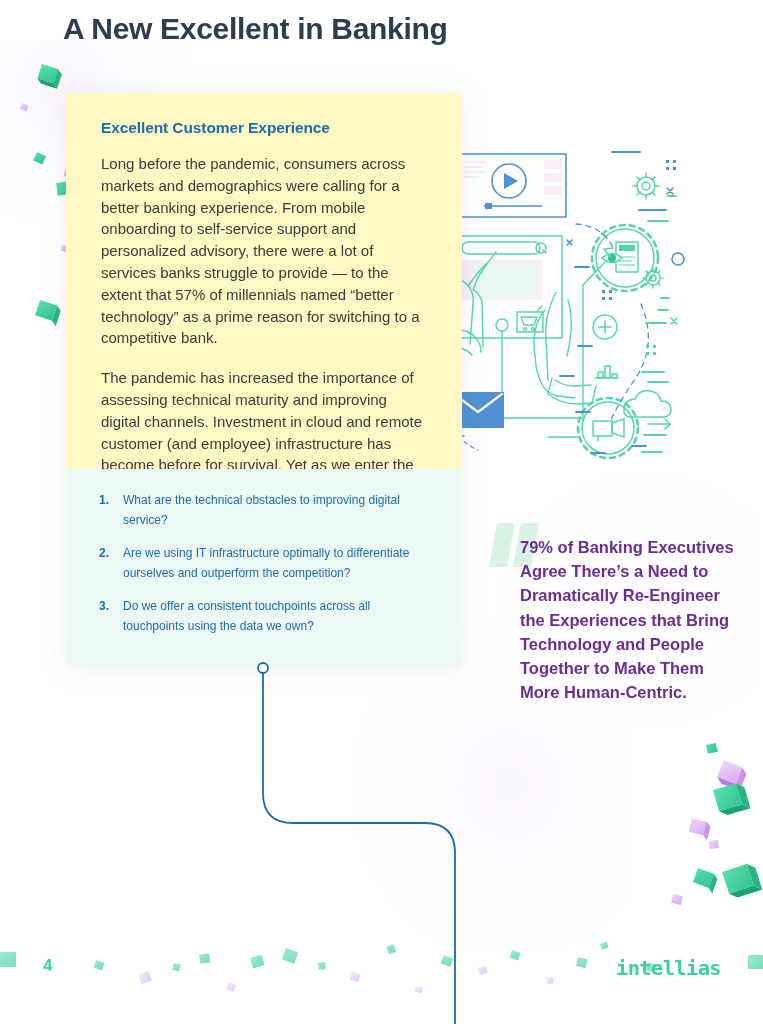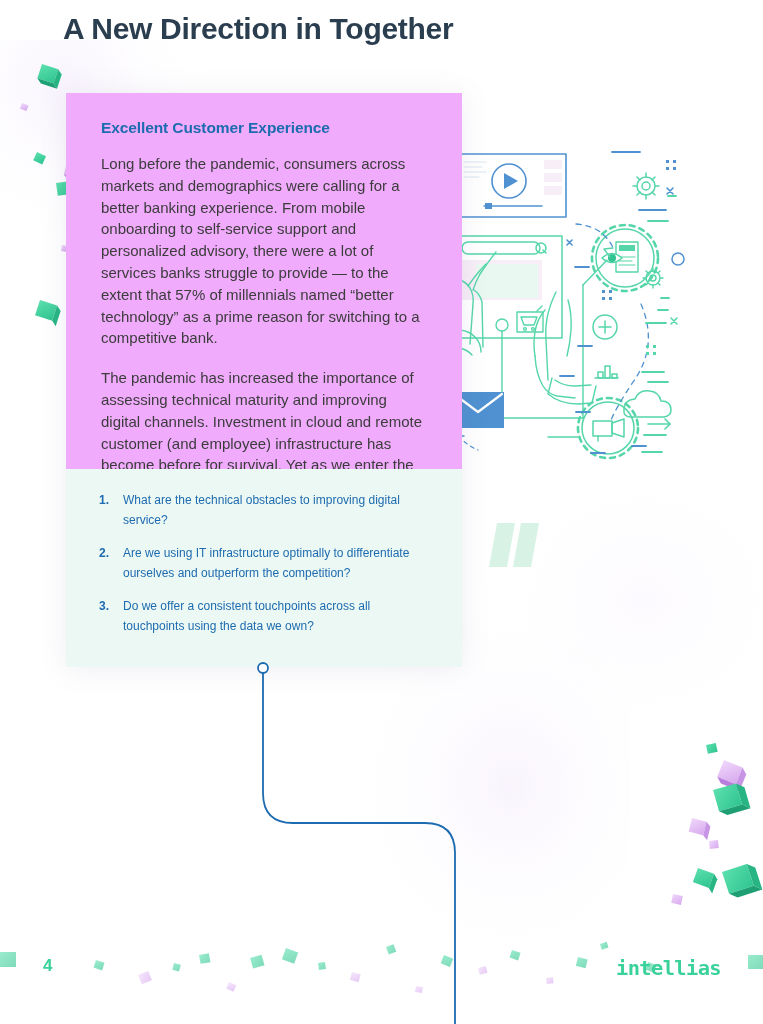--- a/index.html
+++ b/index.html
@@ -17,21 +17,21 @@
     font-size:30px; font-weight:bold;
     letter-spacing:-0.3px;
     color:#2b3e50;
     white-space:nowrap;
   }
 
   
   .card{
     position:absolute; left:66px; top:93px;
     width:396px; height:574px;
-    background:#f0abfc;
+    background:#fef9c3;
     box-shadow:0 2px 26px rgba(120,110,150,.13);
   }
   .card-body{ padding:26px 34px 0 35px; }
   .card-heading{
     font-size:15.5px; font-weight:bold;
     color:#1d6bb0; margin-bottom:16px;
     letter-spacing:-0.1px;
   }
   .card-p{
     font-size:15px; line-height:21.8px;
@@ -254,21 +254,21 @@
       </g>
     <g transform="translate(600,944) rotate(-18)">
         <rect width="7" height="6" fill="url(#gM)"></rect>
       </g>
     <g transform="translate(648,962) rotate(20)">
         <rect width="9" height="8" fill="url(#gM)"></rect>
       </g>
   </g>
 </svg>
 
-<div class="page-title">A New Direction in Together</div>
+<div class="page-title">A New Excellent in Banking</div>
 
 <svg class="illus" viewBox="0 0 311 325">
   <g fill="none" stroke-linecap="round" stroke-linejoin="round">
 
     <g>
       <rect x="6" y="14" width="108" height="63" stroke="#4f91d1" stroke-width="1.6"></rect>
       <g stroke="#dce6f2" stroke-width="1.1">
         <line x1="12" y1="22" x2="34" y2="22"></line>
           <line x1="12" y1="27" x2="30" y2="27"></line>
         <line x1="12" y1="32" x2="34" y2="32"></line>
@@ -489,20 +489,21 @@
       <span class="qtext">Do we offer a consistent touchpoints across all touchpoints using the data we own?</span>
     </div>
   </div>
 </div>
 
 <div class="quote-wrap">
   <svg class="quote-mark" viewBox="0 0 56 52">
     <path d="M8 2 h18 l-8 44 h-18 z" fill="#d8f2e6"></path>
     <path d="M32 2 h18 l-8 44 h-18 z" fill="#d8f2e6"></path>
   </svg>
+  <div class="quote-text">79% of Banking Executives Agree There’s a Need to Dramatically Re-Engineer the Experiences that Bring Technology and People Together to Make Them More Human-Centric.</div>
 </div>
 
 <svg class="connector" viewBox="0 0 330 371">
   <circle cx="43" cy="15" r="5" fill="#ffffff" stroke="#1d6bb0" stroke-width="1.8"></circle>
   <path d="M43 20 V140 q0 30 30 30 H205 q30 0 30 30 V371" fill="none" stroke="#1d6bb0" stroke-width="1.8"></path>
 </svg>
 
 <div class="page-num">4</div>
 <div class="logo">intellias</div>
 

